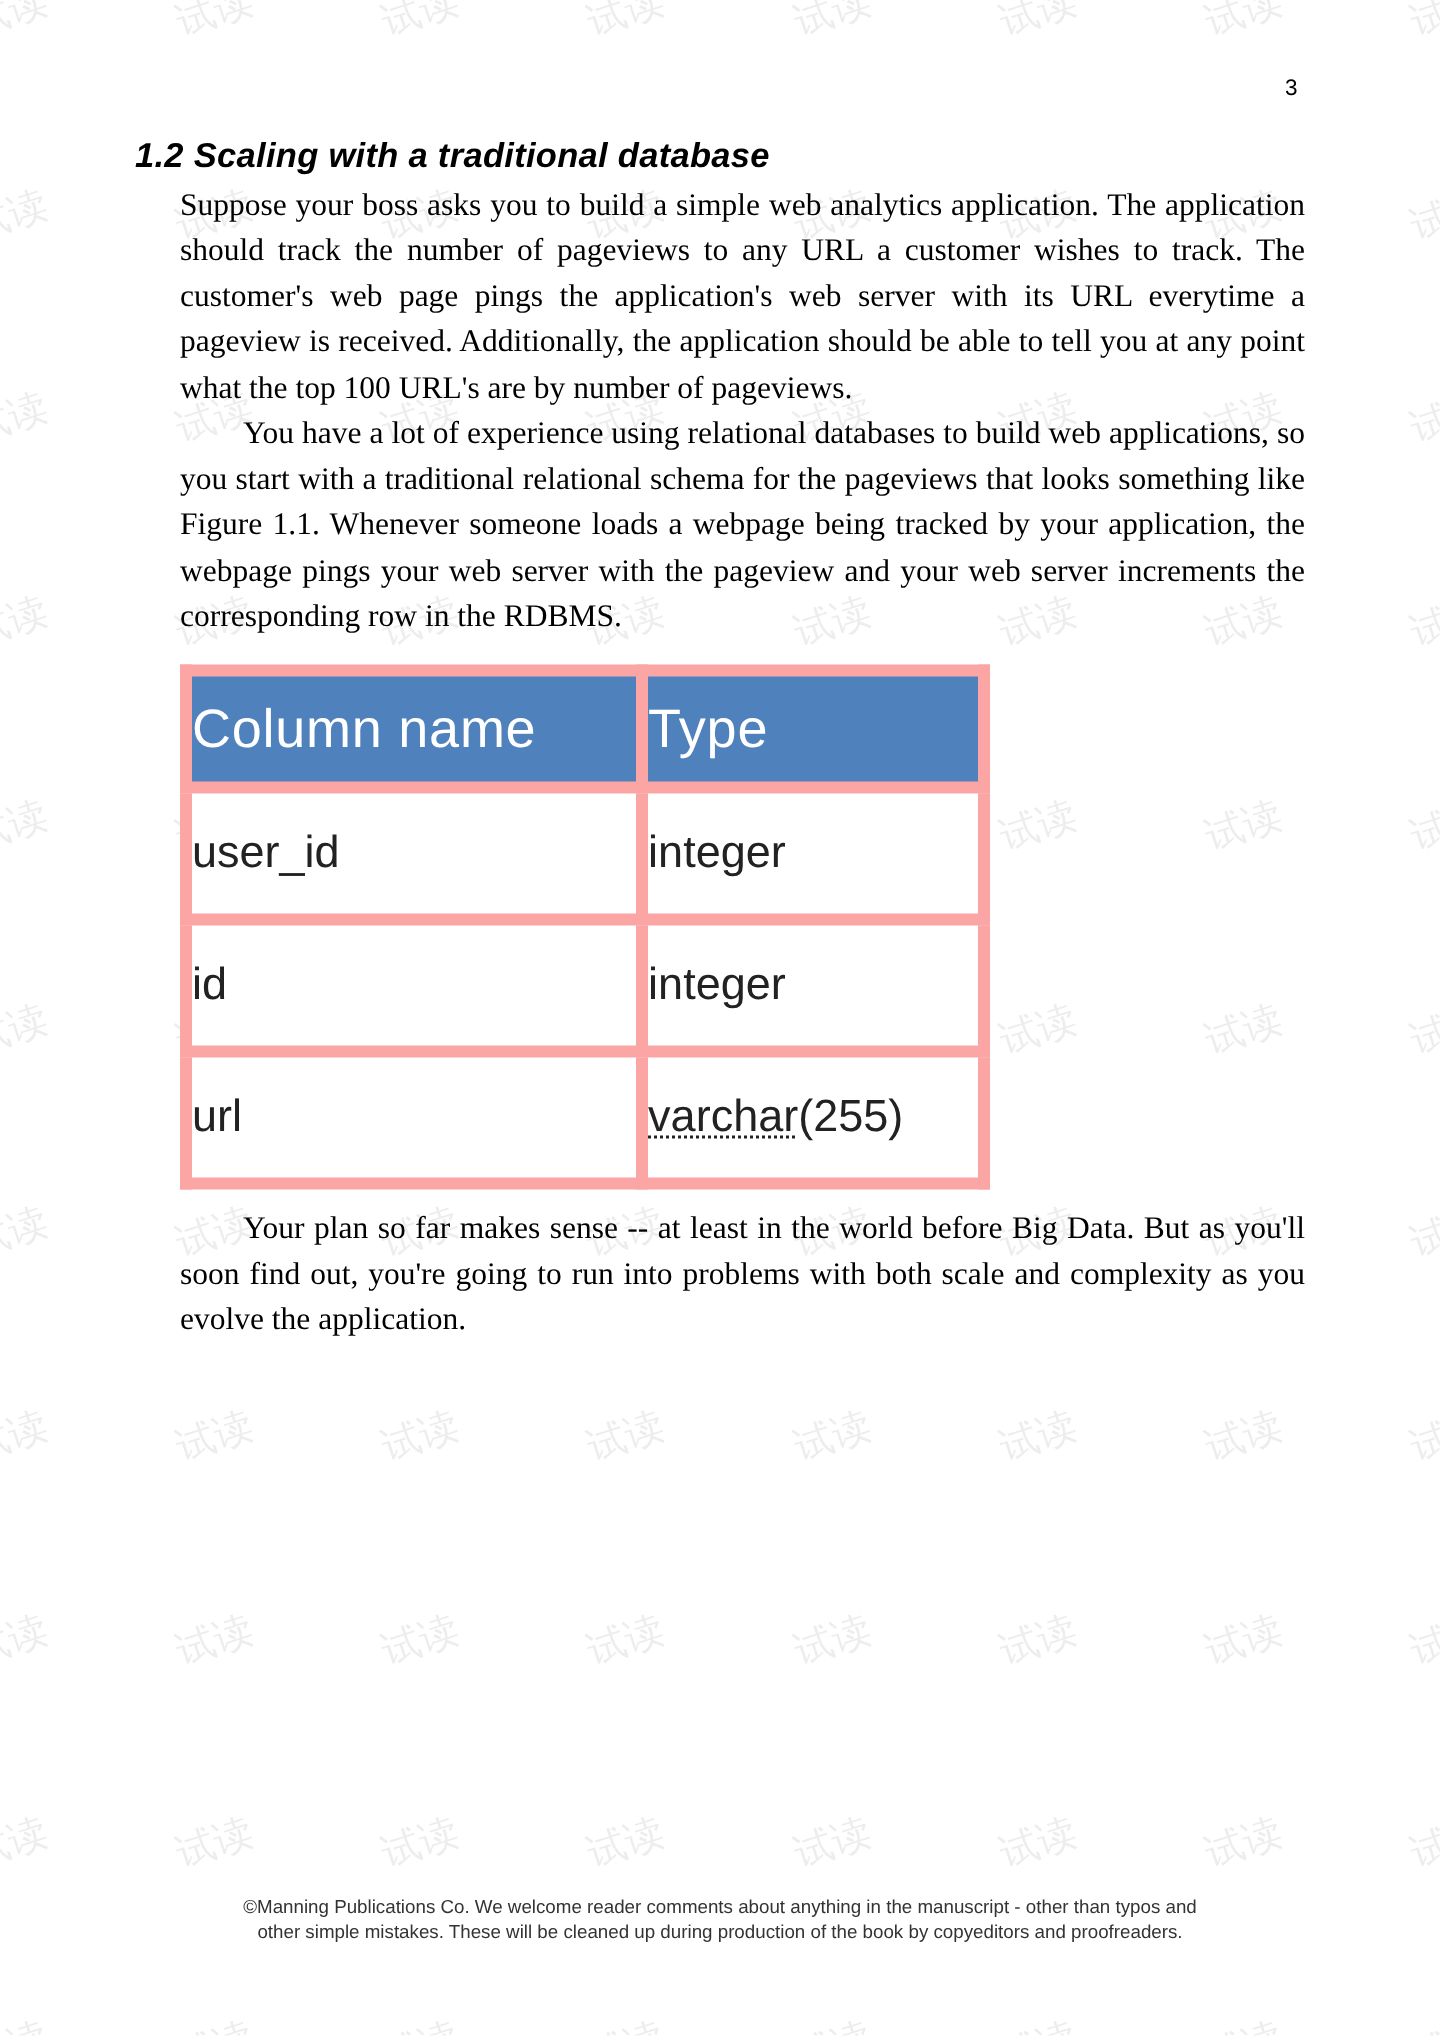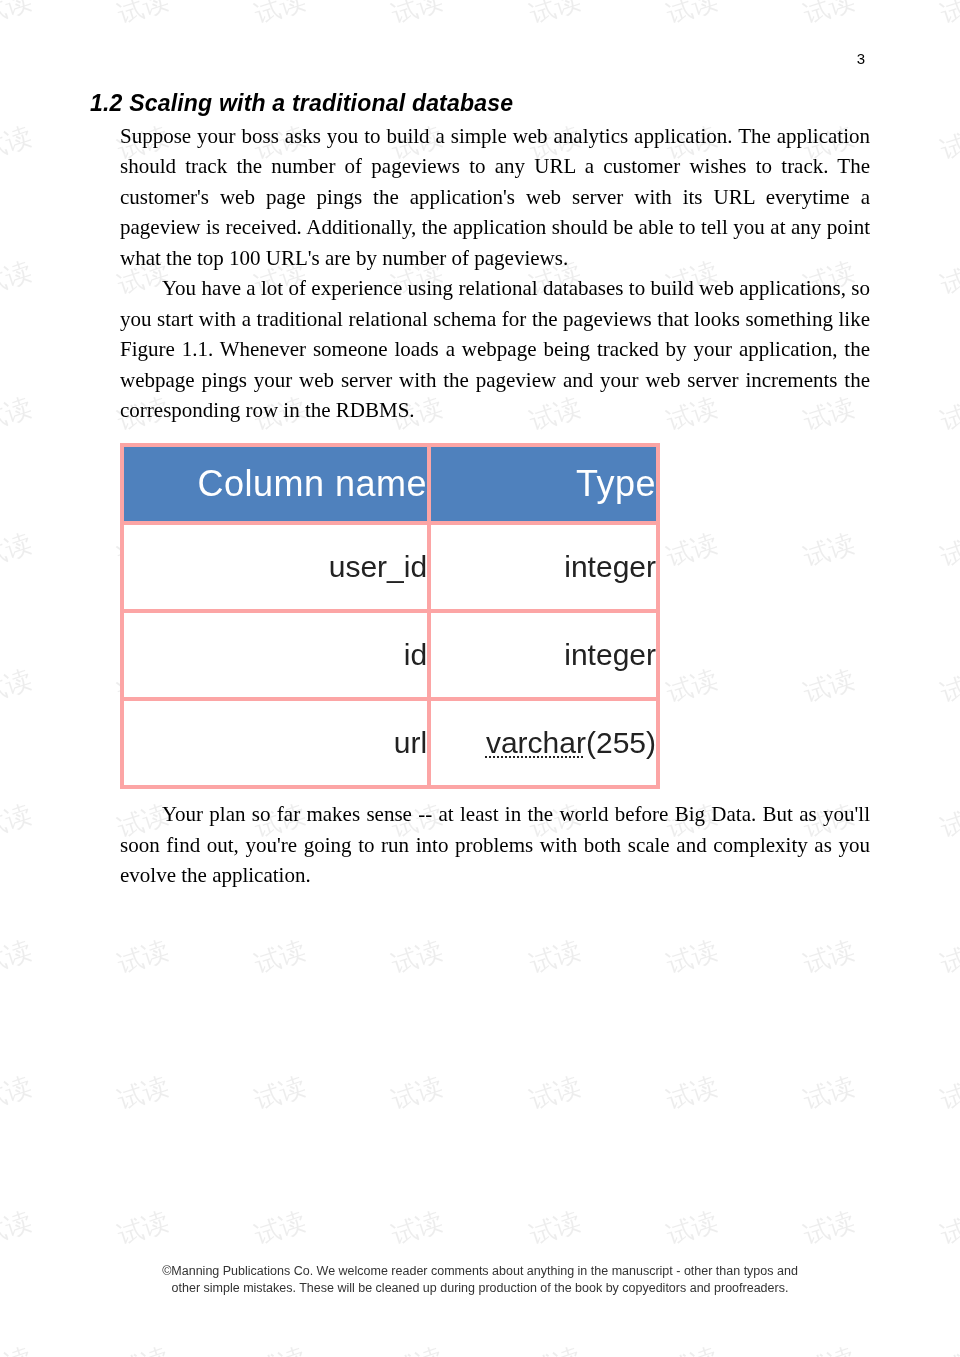--- a/index.html
+++ b/index.html
@@ -57,22 +57,22 @@
   .indent { text-indent: 2em; }
   .figure-wrap {
     margin: 18px 0 10px 30px;
   }
   table.schema {
     border-collapse: collapse;
     width: 540px;
     background: #fff;
   }
   table.schema th, table.schema td {
-    border: 4px solid #fca5a5;
-    text-align: right;
+    border: 8px solid #fca5a5;
+    text-align: left;
     vertical-align: middle;
   }
   table.schema th {
     background: #4f81bd;
     color: #fff;
     font-family: "Gill Sans", "Gill Sans MT", "Segoe UI", Arial, sans-serif;
     font-weight: 400;
     font-size: 36px;
     height: 78px;
     letter-spacing: 0.5px;

